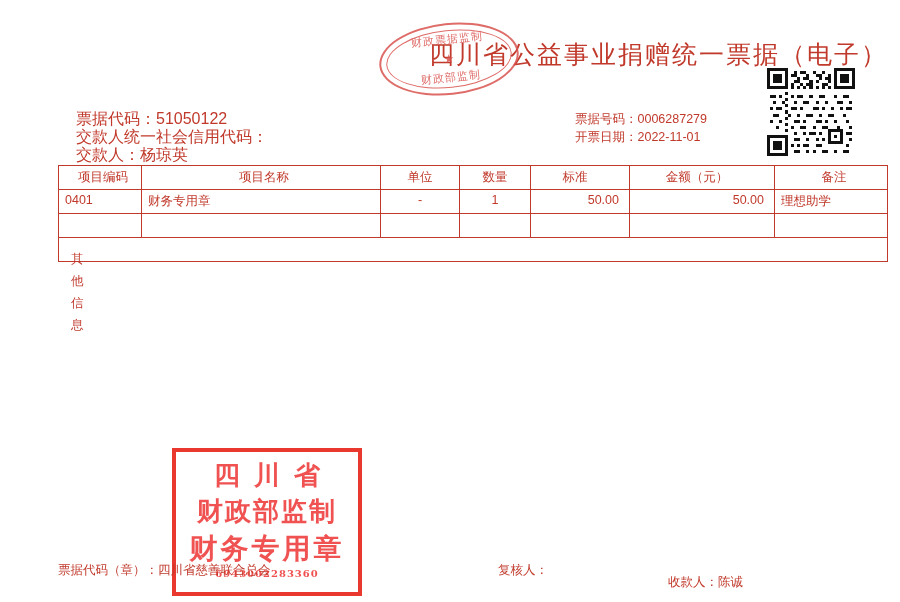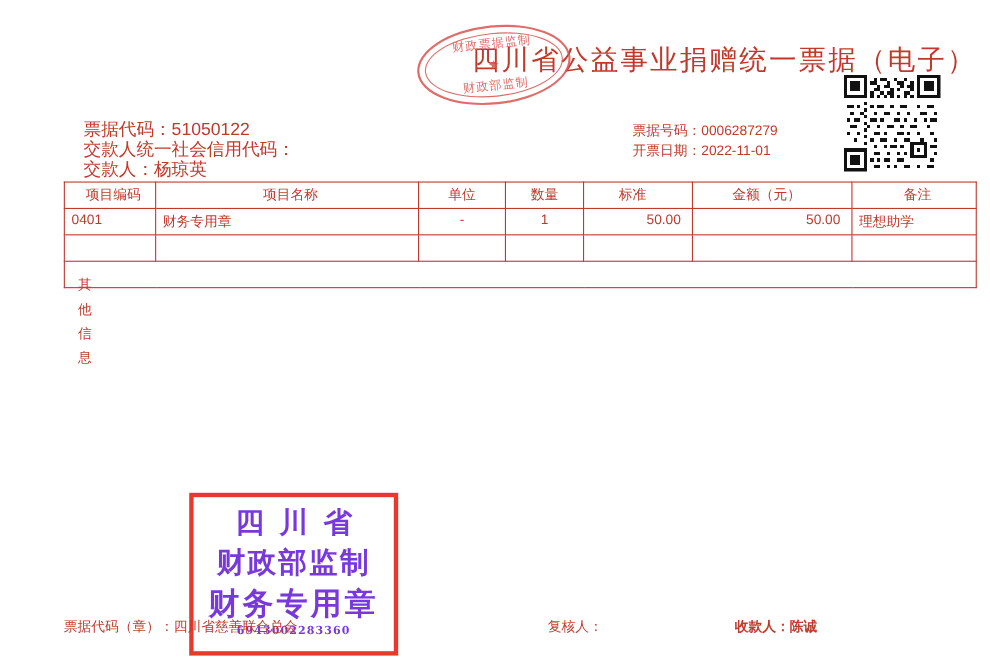--- a/index.html
+++ b/index.html
@@ -176,31 +176,31 @@
   
   .footer {
     position: absolute;
     left: 58px;
     top: 562px;
     width: 784px;
     font-size: 12.5px;
   }
   .footer .f1 { position: absolute; left: 0; top: 0; white-space: nowrap; }
   .footer .f2 { position: absolute; left: 440px; top: 0; white-space: nowrap; }
-  .footer .f3 { position: absolute; left: 610px; top: 0; white-space: nowrap; font-weight: bold; }
+  .footer .f3 { position: absolute; left: 610px; top: 12px; white-space: nowrap; }
   
   .square-stamp {
     position: absolute;
     left: 172px;
     top: 448px;
     width: 190px;
     height: 148px;
     border: 4px solid #e8291e;
     box-sizing: border-box;
-    color: #6d28d9;
+    color: #ef4444;
     opacity: 0.92;
     pointer-events: none;
   }
   .square-stamp .l {
     position: absolute;
     left: 0; width: 100%;
     text-align: center;
     font-weight: bold;
     font-family: "DejaVu Serif", "Liberation Serif", serif;
   }

